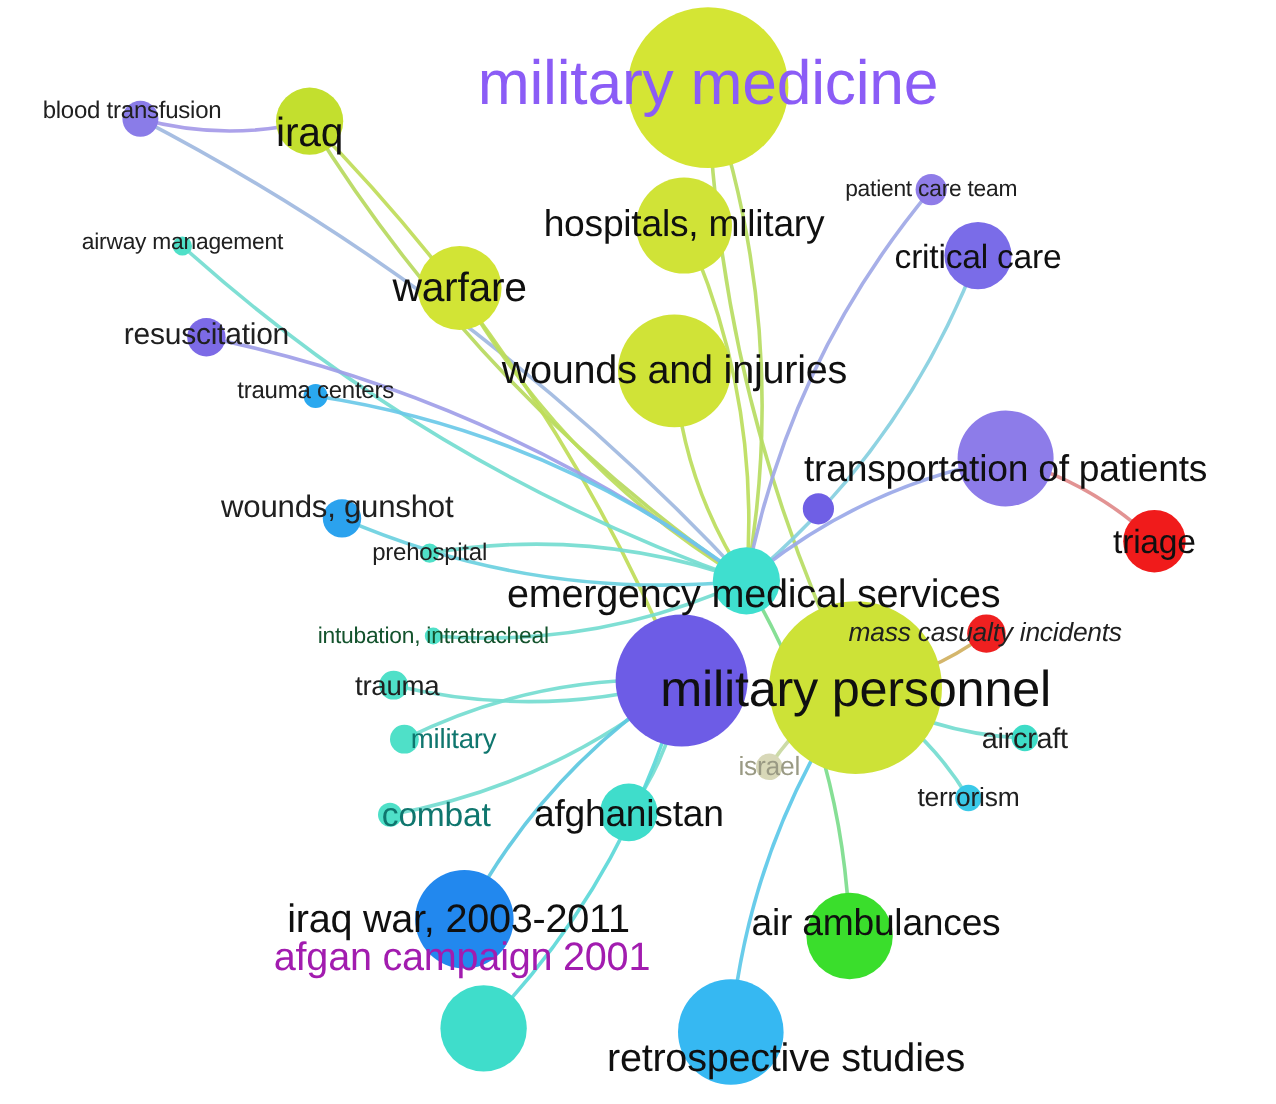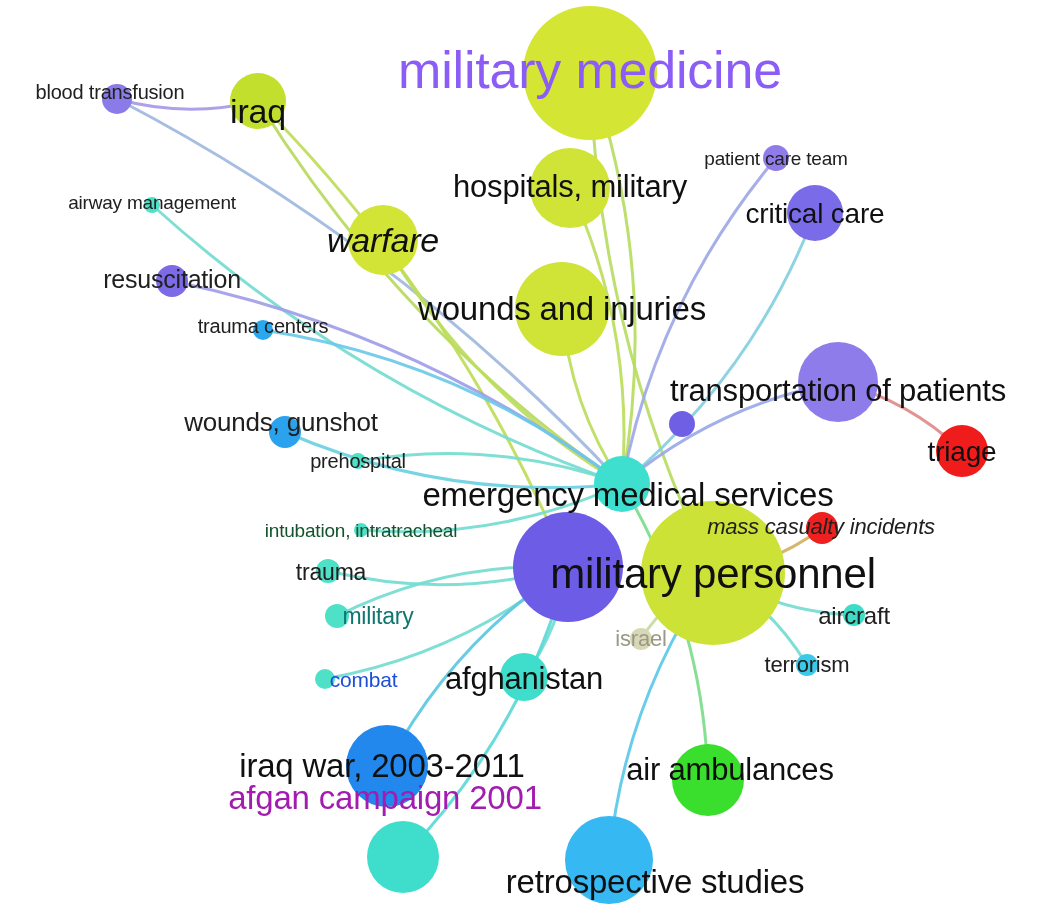--- a/index.html
+++ b/index.html
@@ -108,37 +108,37 @@
       <div class="node" style="left: 152px; top: 205px; width: 16px; height: 16px; background: rgb(79, 224, 200);"></div>
       <div class="node" style="left: 358px; top: 461px; width: 16px; height: 16px; background: rgb(79, 224, 200);"></div>
       <div class="node" style="left: 361px; top: 530px; width: 14px; height: 14px; background: rgb(79, 224, 200);"></div>
       <div class="node-label" style="left: 110px; top: 92px; font-size: 20px; color: rgb(32, 32, 32);">blood transfusion</div>
       <div class="node-label" style="left: 258px; top: 111px; font-size: 34px; color: rgb(16, 16, 16); text-align: right;">iraq</div>
       <div class="node-label" style="left: 152px; top: 202px; font-size: 19px; color: rgb(32, 32, 32);">airway management</div>
       <div class="node-label" style="left: 590px; top: 70px; font-size: 52px; color: #8b5cf6;">military medicine</div>
       <div class="node-label" style="left: 570px; top: 186px; font-size: 31px; color: rgb(16, 16, 16);">hospitals, military</div>
       <div class="node-label" style="left: 776px; top: 158px; font-size: 19px; color: rgb(32, 32, 32);">patient care team</div>
       <div class="node-label" style="left: 815px; top: 214px; font-size: 28px; color: rgb(16, 16, 16);">critical care</div>
-      <div class="node-label" style="left: 383px; top: 240px; font-size: 34px; color: rgb(16, 16, 16); font-style: italic;">warfare</div>
+      <div class="node-label" style="left: 383px; top: 240px; font-size: 34px; color: rgb(16, 16, 16);">warfare</div>
       <div class="node-label" style="left: 172px; top: 279px; font-size: 25px; color: rgb(32, 32, 32);">resuscitation</div>
       <div class="node-label" style="left: 562px; top: 308px; font-size: 33px; color: rgb(16, 16, 16);">wounds and injuries</div>
       <div class="node-label" style="left: 263px; top: 326px; font-size: 20px; color: rgb(32, 32, 32);">trauma centers</div>
       <div class="node-label" style="left: 838px; top: 390px; font-size: 31px; color: rgb(16, 16, 16);">transportation of patients</div>
       <div class="node-label" style="left: 281px; top: 422px; font-size: 26px; color: rgb(32, 32, 32);">wounds, gunshot</div>
       <div class="node-label" style="left: 962px; top: 452px; font-size: 28px; color: rgb(16, 16, 16);">triage</div>
       <div class="node-label" style="left: 358px; top: 461px; font-size: 20px; color: rgb(32, 32, 32);">prehospital</div>
       <div class="node-label" style="left: 628px; top: 494px; font-size: 33px; color: rgb(16, 16, 16);">emergency medical services</div>
       <div class="node-label" style="left: 821px; top: 527px; font-size: 22px; color: rgb(32, 32, 32); font-style: italic;">mass casualty incidents</div>
       <div class="node-label" style="left: 361px; top: 530px; font-size: 19px; color: #14532d;">intubation, intratracheal</div>
       <div class="node-label" style="left: 713px; top: 574px; font-size: 42px; color: rgb(16, 16, 16);">military personnel</div>
       <div class="node-label" style="left: 331px; top: 572px; font-size: 23px; color: rgb(32, 32, 32);">trauma</div>
       <div class="node-label" style="left: 854px; top: 616px; font-size: 24px; color: rgb(32, 32, 32);">aircraft</div>
       <div class="node-label" style="left: 378px; top: 616px; font-size: 23px; color: #0f766e;">military</div>
       <div class="node-label" style="left: 641px; top: 639px; font-size: 22px; color: rgb(154, 154, 132);">israel</div>
       <div class="node-label" style="left: 807px; top: 665px; font-size: 22px; color: rgb(32, 32, 32); text-align: center;">terrorism</div>
-      <div class="node-label" style="left: 351px; top: 679px; font-size: 21px; color: #1d4ed8; padding-left: 25px;">combat</div>
+      <div class="node-label" style="left: 351px; top: 679px; font-size: 28px; color: #0f766e; padding-left: 25px;">combat</div>
       <div class="node-label" style="left: 524px; top: 678px; font-size: 31px; color: rgb(16, 16, 16);">afghanistan</div>
       <div class="node-label" style="left: 382px; top: 765px; font-size: 33px; color: rgb(16, 16, 16);">iraq war, 2003-2011</div>
       <div class="node-label" style="left: 730px; top: 769px; font-size: 31px; color: rgb(16, 16, 16);">air ambulances</div>
       <div class="node-label" style="left: 385px; top: 797px; font-size: 33px; color: #a21caf;">afgan campaign 2001</div>
       <div class="node-label" style="left: 655px; top: 881px; font-size: 33px; color: rgb(16, 16, 16);">retrospective studies</div>
     </div>
 </div>
 
 </body></html>

